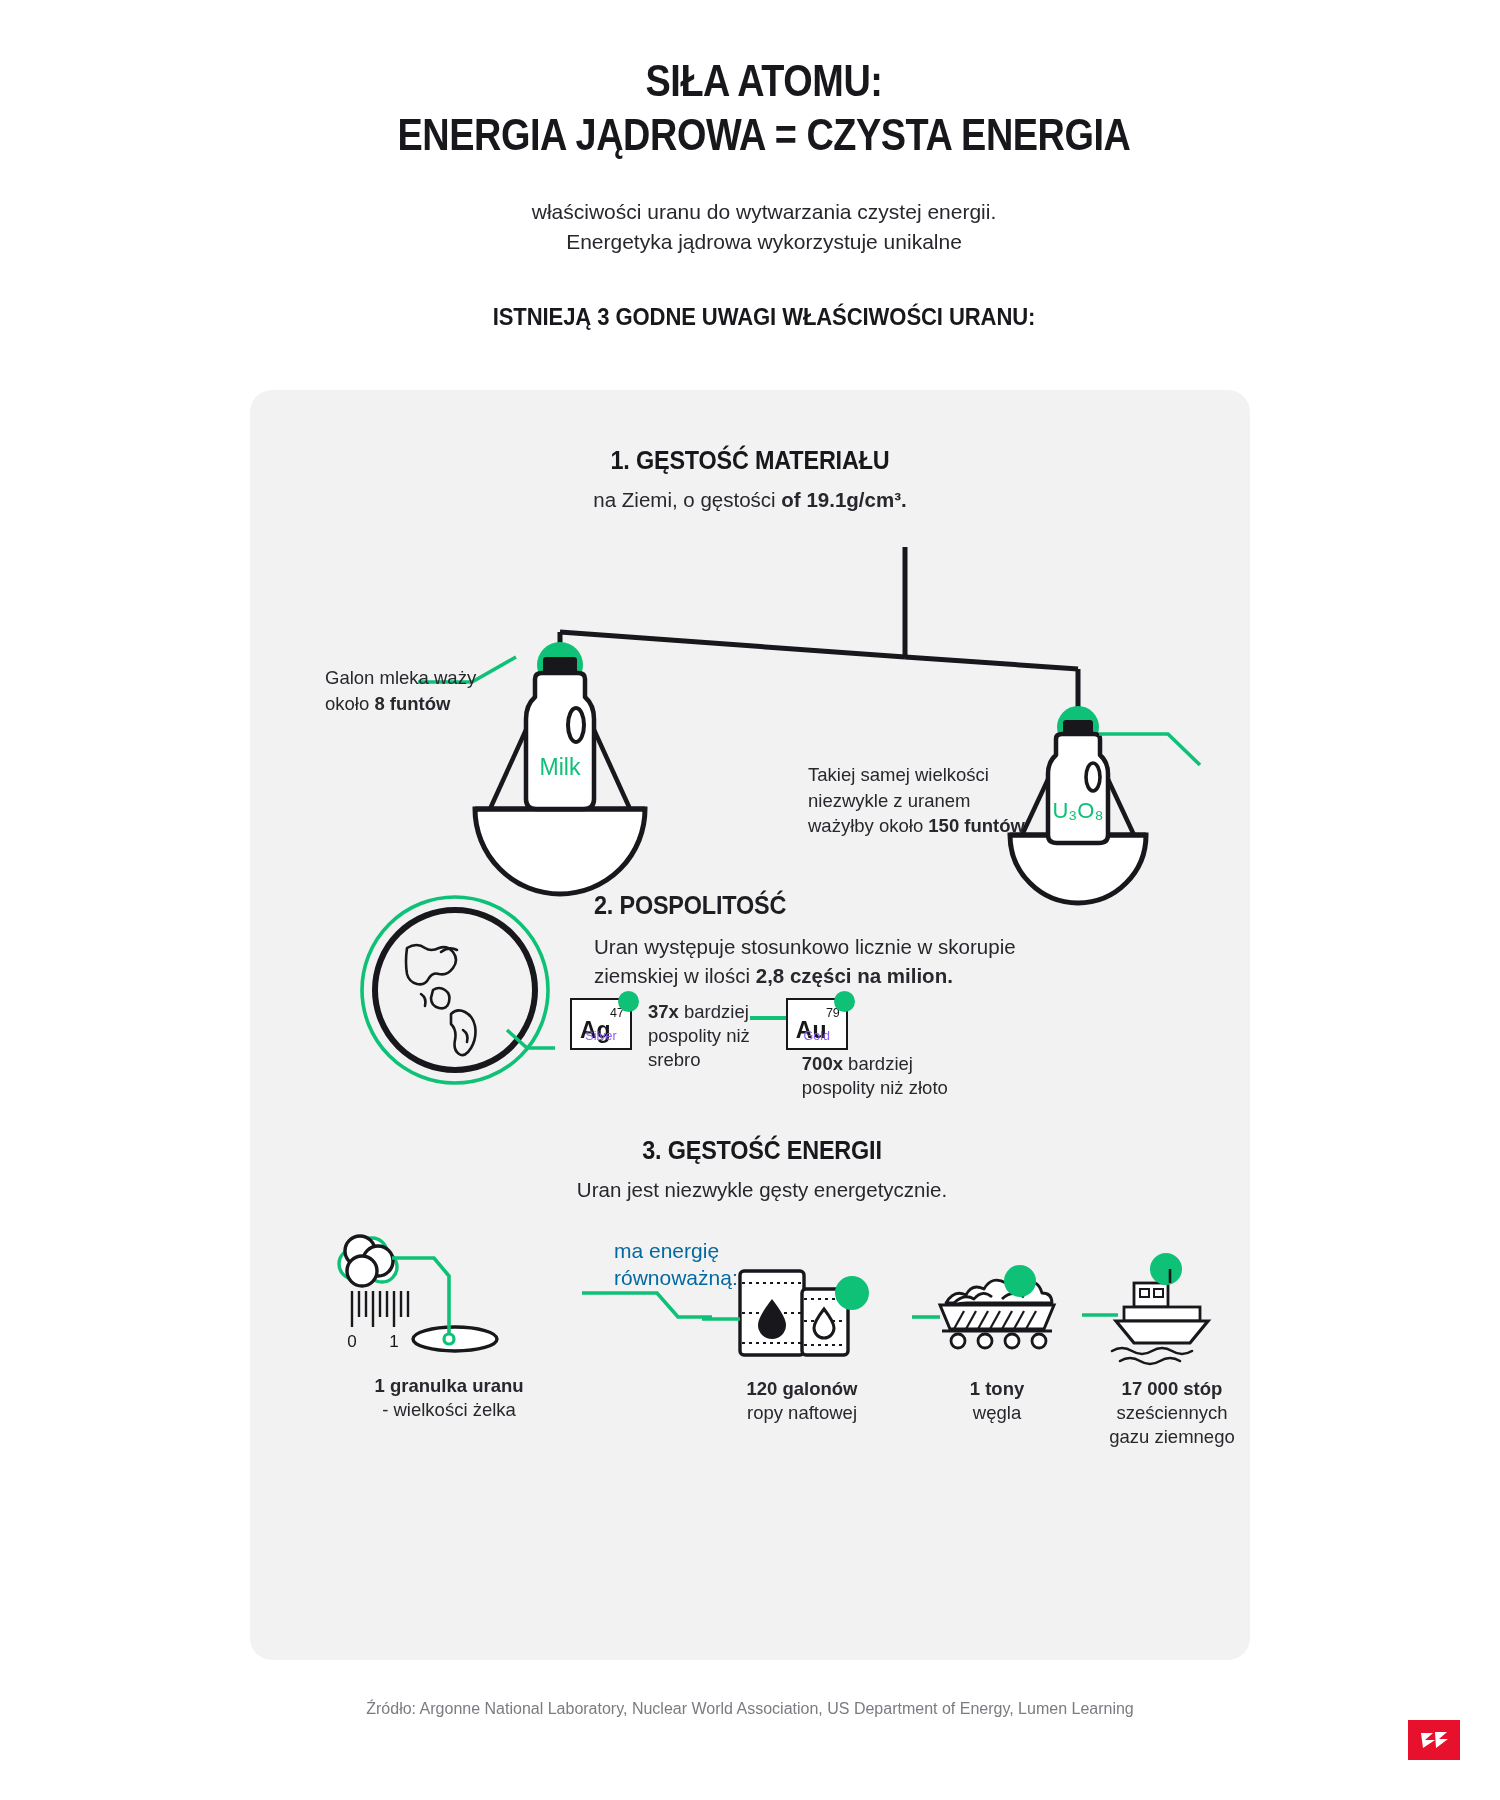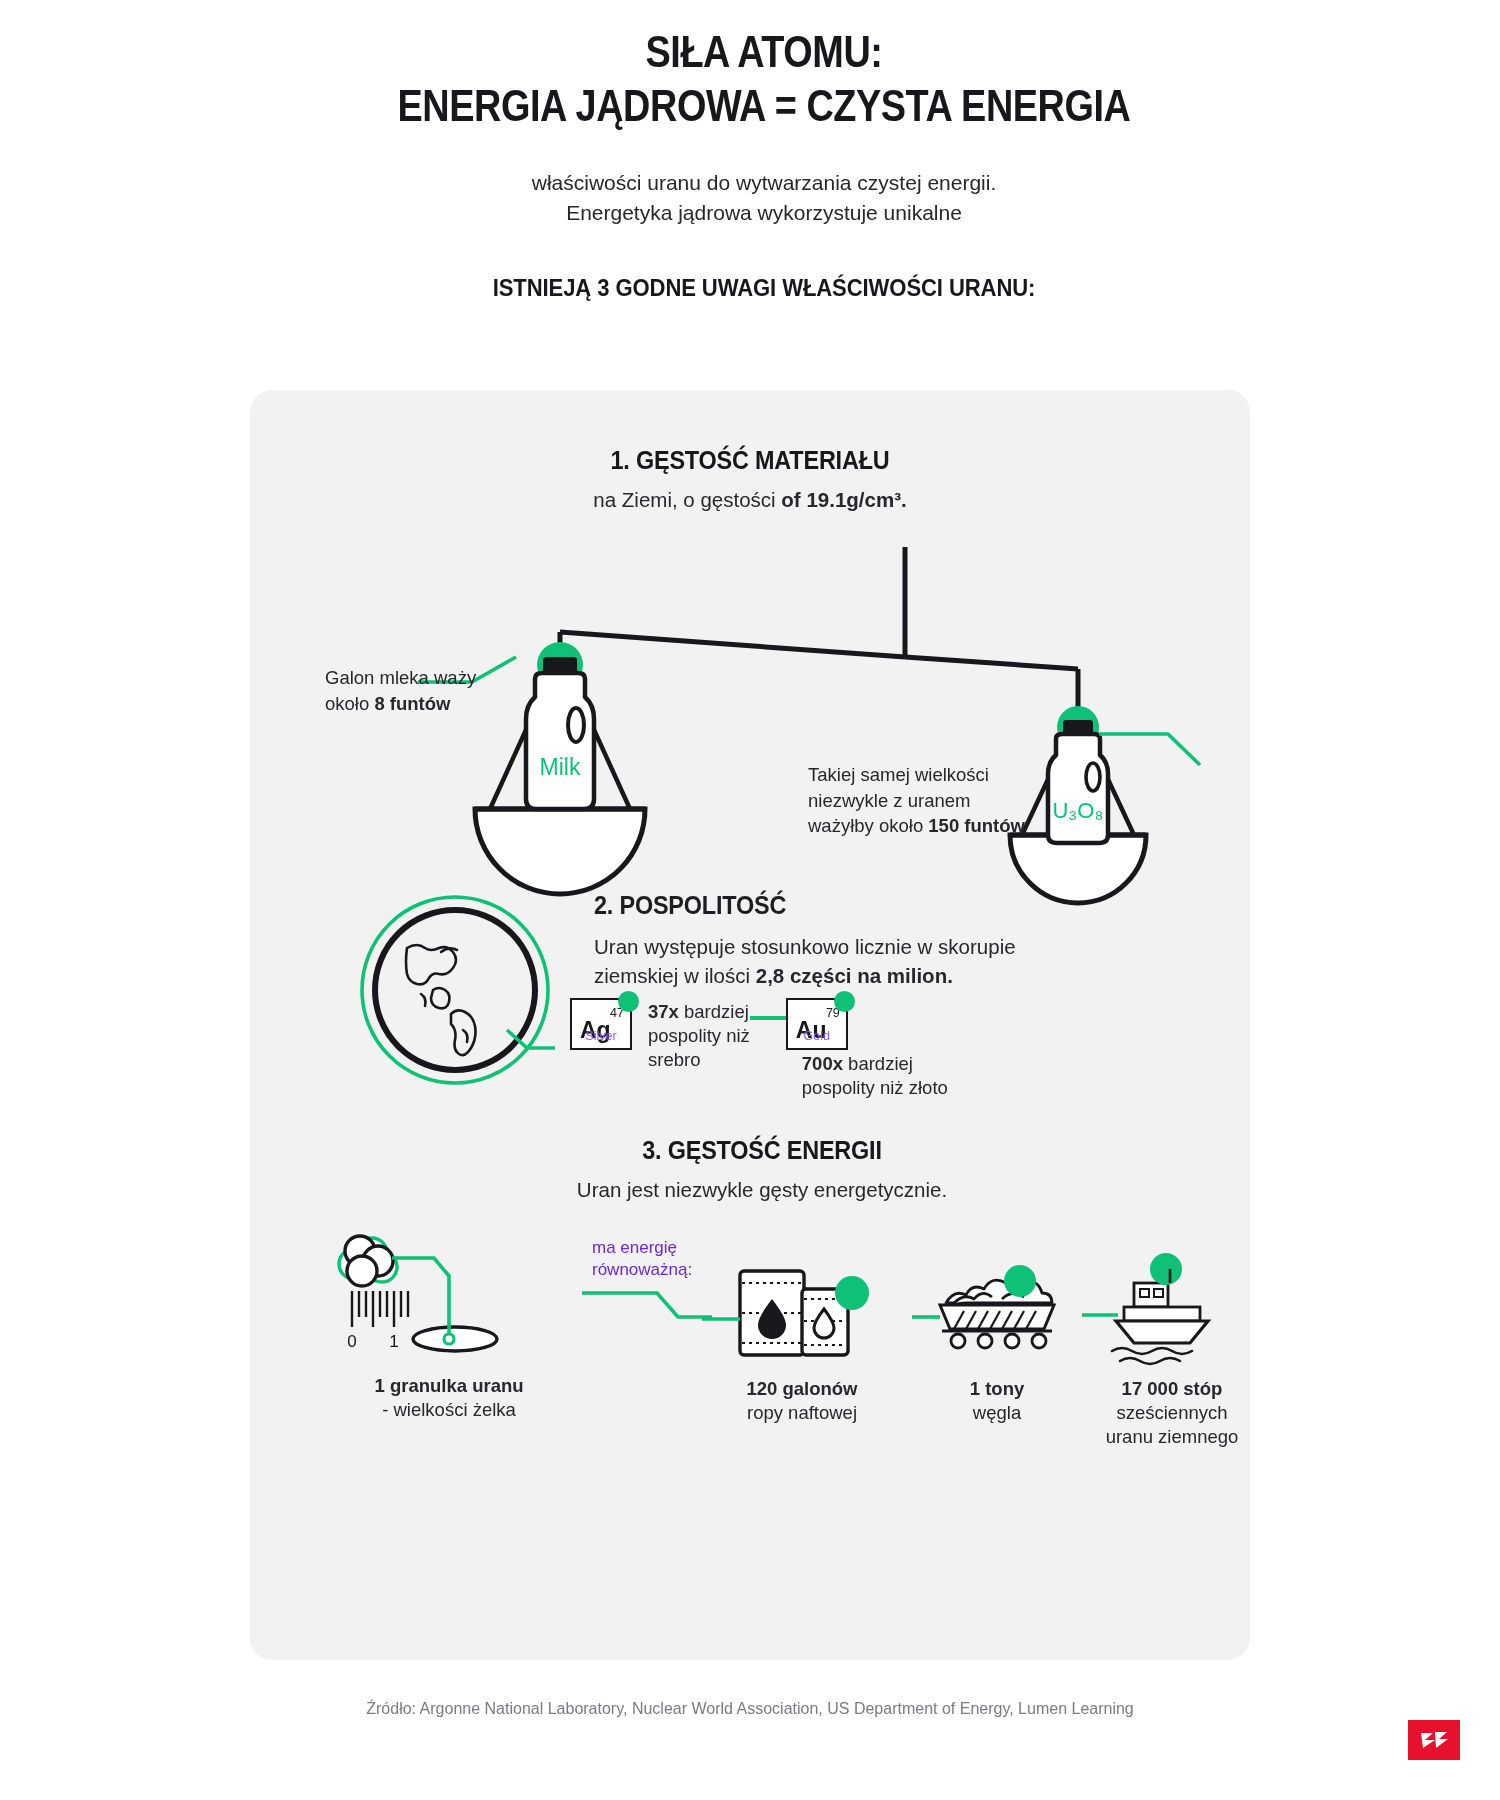--- a/index.html
+++ b/index.html
@@ -7,21 +7,21 @@
     width:1500px;height:1800px;
     background:#ffffff;
     font-family:"Liberation Sans",sans-serif;
     color:#1d1d22;
     position:relative;
     overflow:hidden;
   }
   .page{position:relative;width:1500px;height:1800px;}
 
   
-  .header{padding-top:25px;text-align:center;margin-left:28px;}
+  .header{padding-top:54px;text-align:center;margin-left:28px;}
   .title{
     font-family:"Liberation Sans",sans-serif;
     font-weight:bold;
     font-size:44px;
     line-height:1.22;
     letter-spacing:-0.5px;
     color:#17171c;
     transform:scaleX(0.86);
     transform-origin:center top;
   }
@@ -119,21 +119,21 @@
   }
   .elem-cap b{font-weight:bold;}
 
   
   #sec3{position:absolute;left:12px;top:745px;width:1000px;}
   .energy-row{position:relative;width:1000px;height:230px;margin-top:26px;}
   .e-item{position:absolute;text-align:center;}
   .e-cap{font-size:18.5px;line-height:1.3;color:#27272d;margin-top:8px;}
   .e-cap b{font-weight:bold;display:inline;}
   .e-note{
-    position:absolute;font-size:17px;line-height:1.3;color:#6d28d9;
+    position:absolute;font-size:21px;line-height:1.3;color:#0369a1;margin-left:22px;
   }
 
   
   .source{
     position:absolute;left:0;right:0;top:1700px;
     text-align:center;font-size:16px;color:#7b7b82;
   }
   .logo{
     position:absolute;right:40px;top:1720px;
     width:52px;height:40px;background:#e8112d;
@@ -404,21 +404,21 @@
               <path d="M30 92 q10 -6 20 0 t20 0 t20 0 t20 0"></path>
               <path d="M38 102 q10 -6 20 0 t20 0 t20 0"></path>
             </g>
             <circle cx="84" cy="10" r="16" fill="#0ec177"></circle>
             <line x1="88" y1="10" x2="88" y2="24" stroke="#17171c" stroke-width="2.6"></line>
             <line x1="0" y1="56" x2="36" y2="56" stroke="#0ec177" stroke-width="3.6"></line>
           </svg>
           <div class="e-cap">
             <div><b>17 000 stóp</b></div>
             <div>sześciennych</div>
-            <div>uranu ziemnego</div>
+            <div>gazu ziemnego</div>
           </div>
         </div>
 
       </div>
     </div>
 
   </div>
 
   <div class="source">Źródło: Argonne National Laboratory, Nuclear World Association, US Department of Energy, Lumen Learning</div>
 

